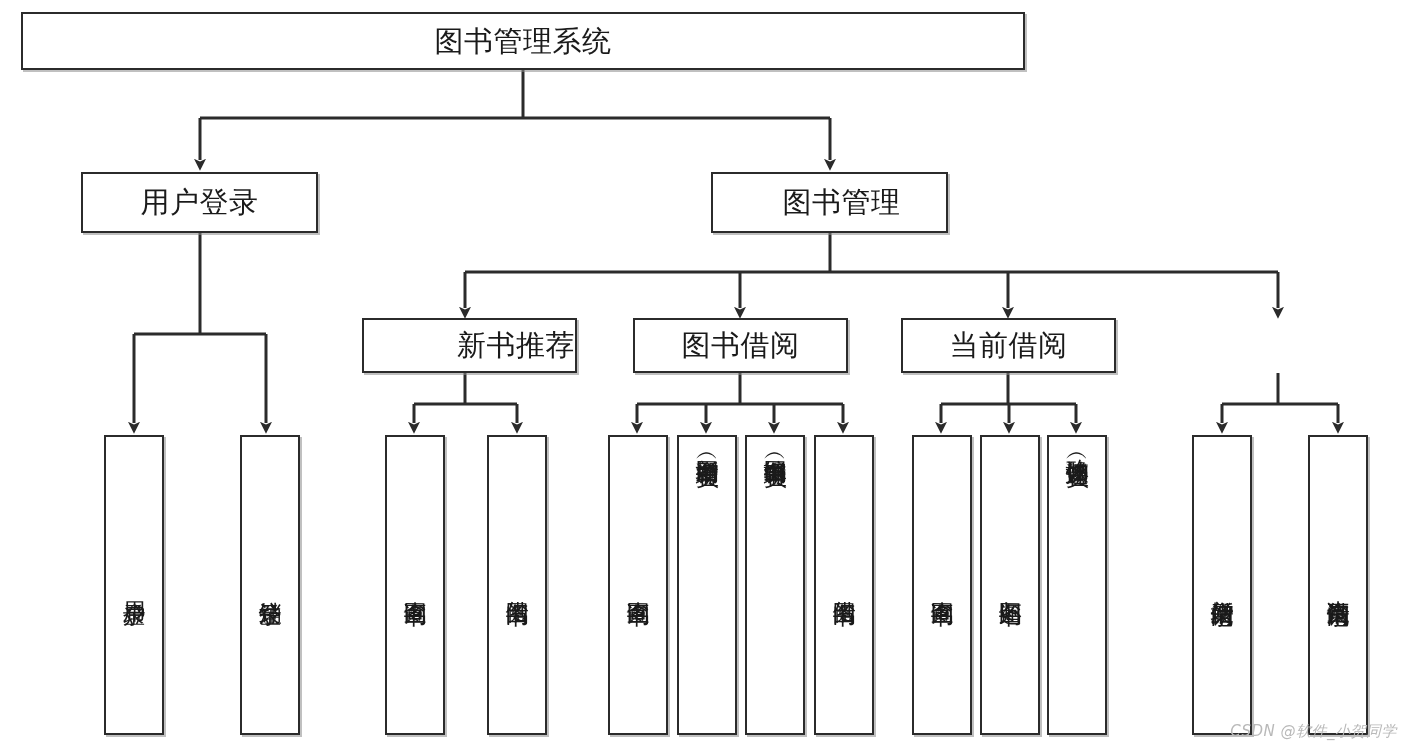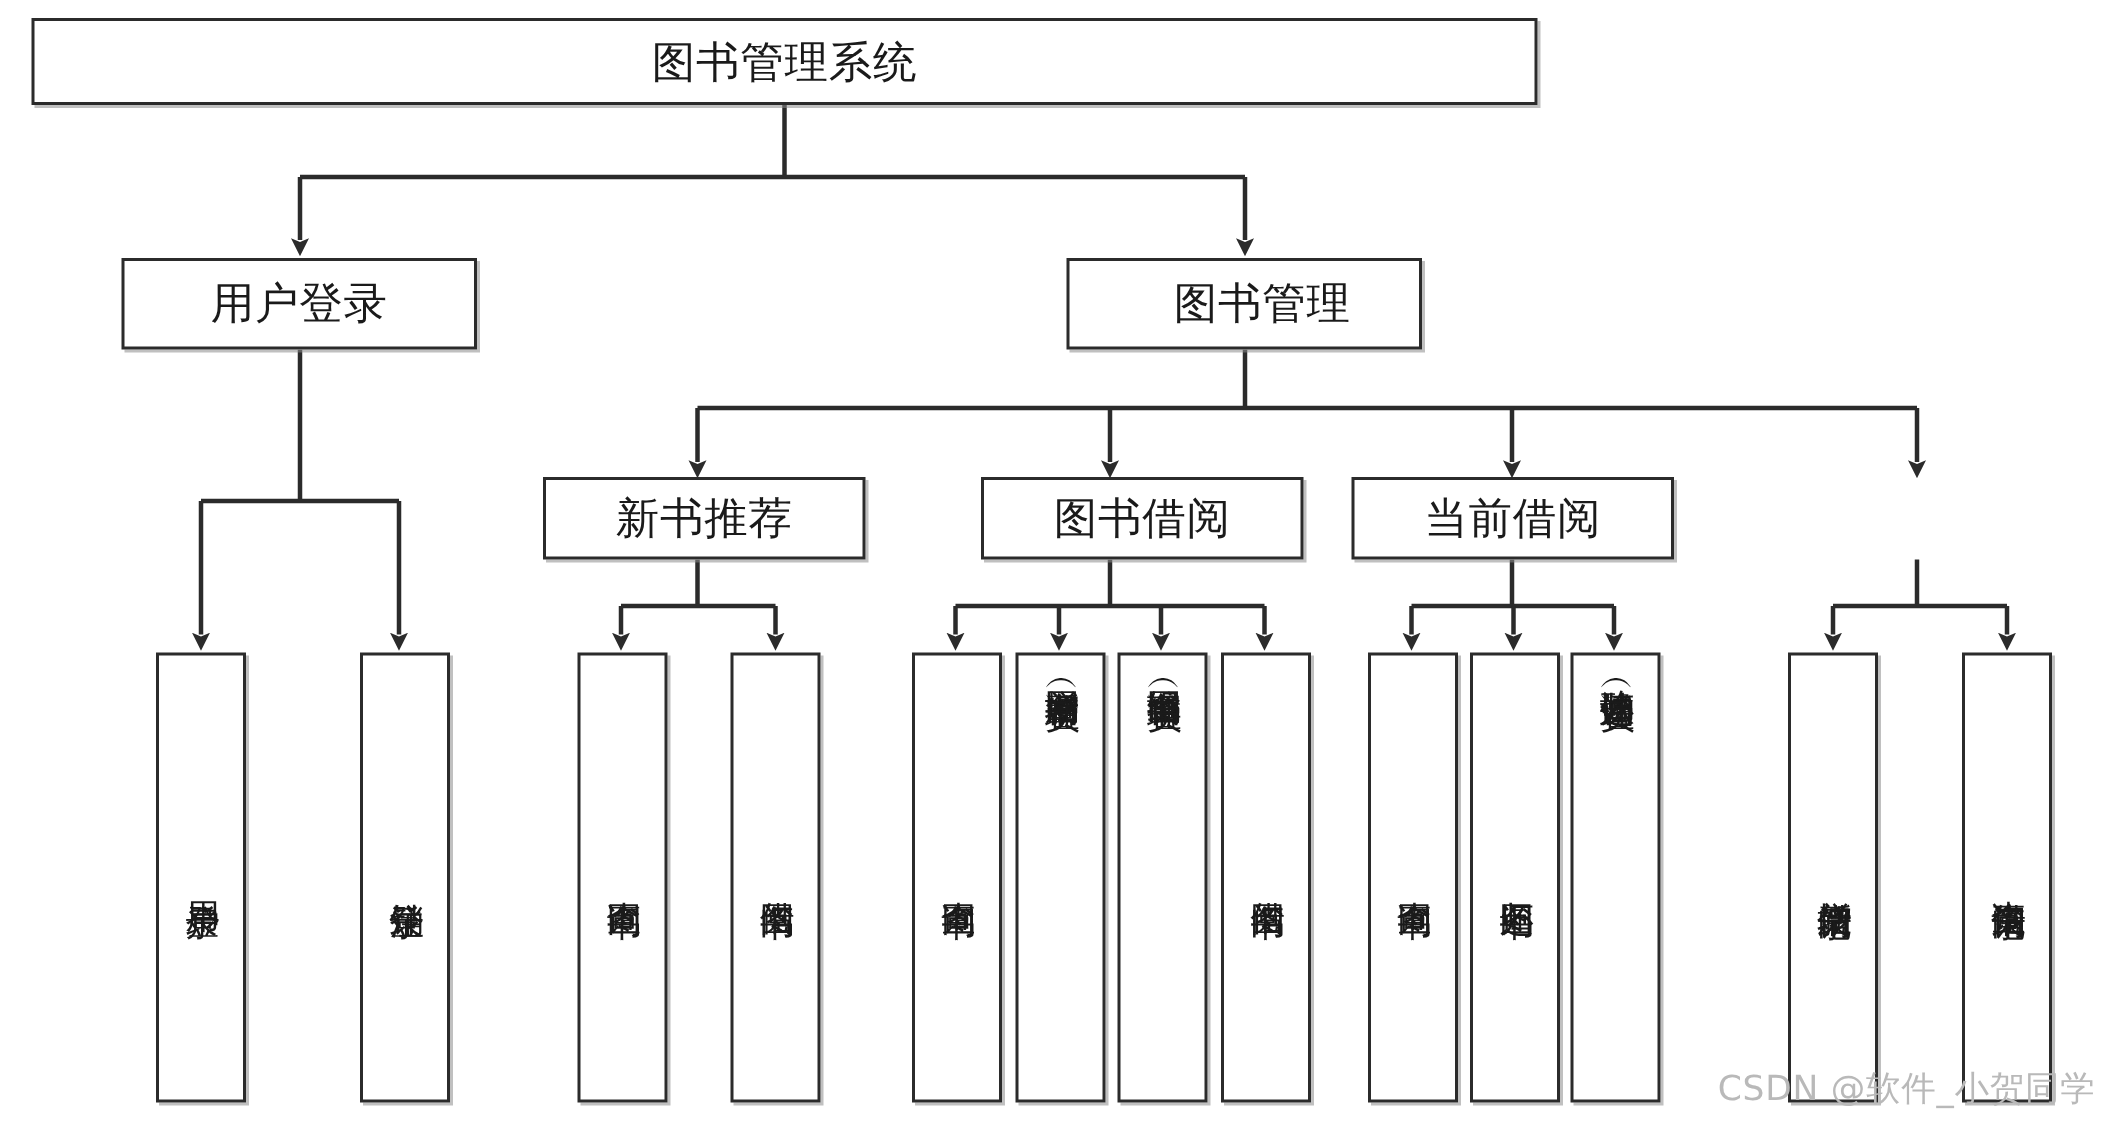--- a/index.html
+++ b/index.html
@@ -57,25 +57,26 @@
   .node-box.vert.top-align {
     align-items: flex-start;
   }
   .node-box.vert.top-align .node-label-v {
     margin-top: 4px;
   }
   #watermark {
     position: absolute;
     right: 8px;
     bottom: 6px;
-    font-size: 23px;
+    font-size: 15px;
     color: #b9b9b9;
     letter-spacing: 0.5px;
     white-space: nowrap;
     pointer-events: none;
+    font-style: italic;
   }
 </style>
 </head>
 <body>
 
 <div id="stage">
 
   <svg class="layer" viewBox="0 0 1405 747">
     <defs>
       <marker id="arw" markerWidth="12" markerHeight="14" refX="1.2" refY="6" orient="auto" markerUnits="userSpaceOnUse">
@@ -134,25 +135,25 @@
   </div>
 
   <div class="node-box shadowed" style="left:81px;top:172px;width:237px;height:61px;">
     <span class="node-label-h">用户登录</span>
   </div>
 
   <div class="node-box shadowed" style="left:711px;top:172px;width:237px;height:61px;padding-left:24px;">
     <span class="node-label-h">图书管理</span>
   </div>
 
-  <div class="node-box shadowed" style="left:362px;top:318px;width:215px;height:55px;">
+  <div class="node-box shadowed" style="left:362px;top:318px;width:215px;height:55px;justify-content:flex-end;">
     <span class="node-label-h">新书推荐</span>
   </div>
 
-  <div class="node-box shadowed" style="left:633px;top:318px;width:215px;height:55px;margin-left:21px;">
+  <div class="node-box shadowed" style="left:633px;top:318px;width:215px;height:55px;">
     <span class="node-label-h">图书借阅</span>
   </div>
 
   <div class="node-box shadowed" style="left:901px;top:318px;width:215px;height:55px;">
     <span class="node-label-h">当前借阅</span>
   </div>
 
 
   <div class="node-box vert shadowed" style="left:104px;top:435px;width:60px;height:300px;">
     <span class="node-label-v">用户登录</span>

